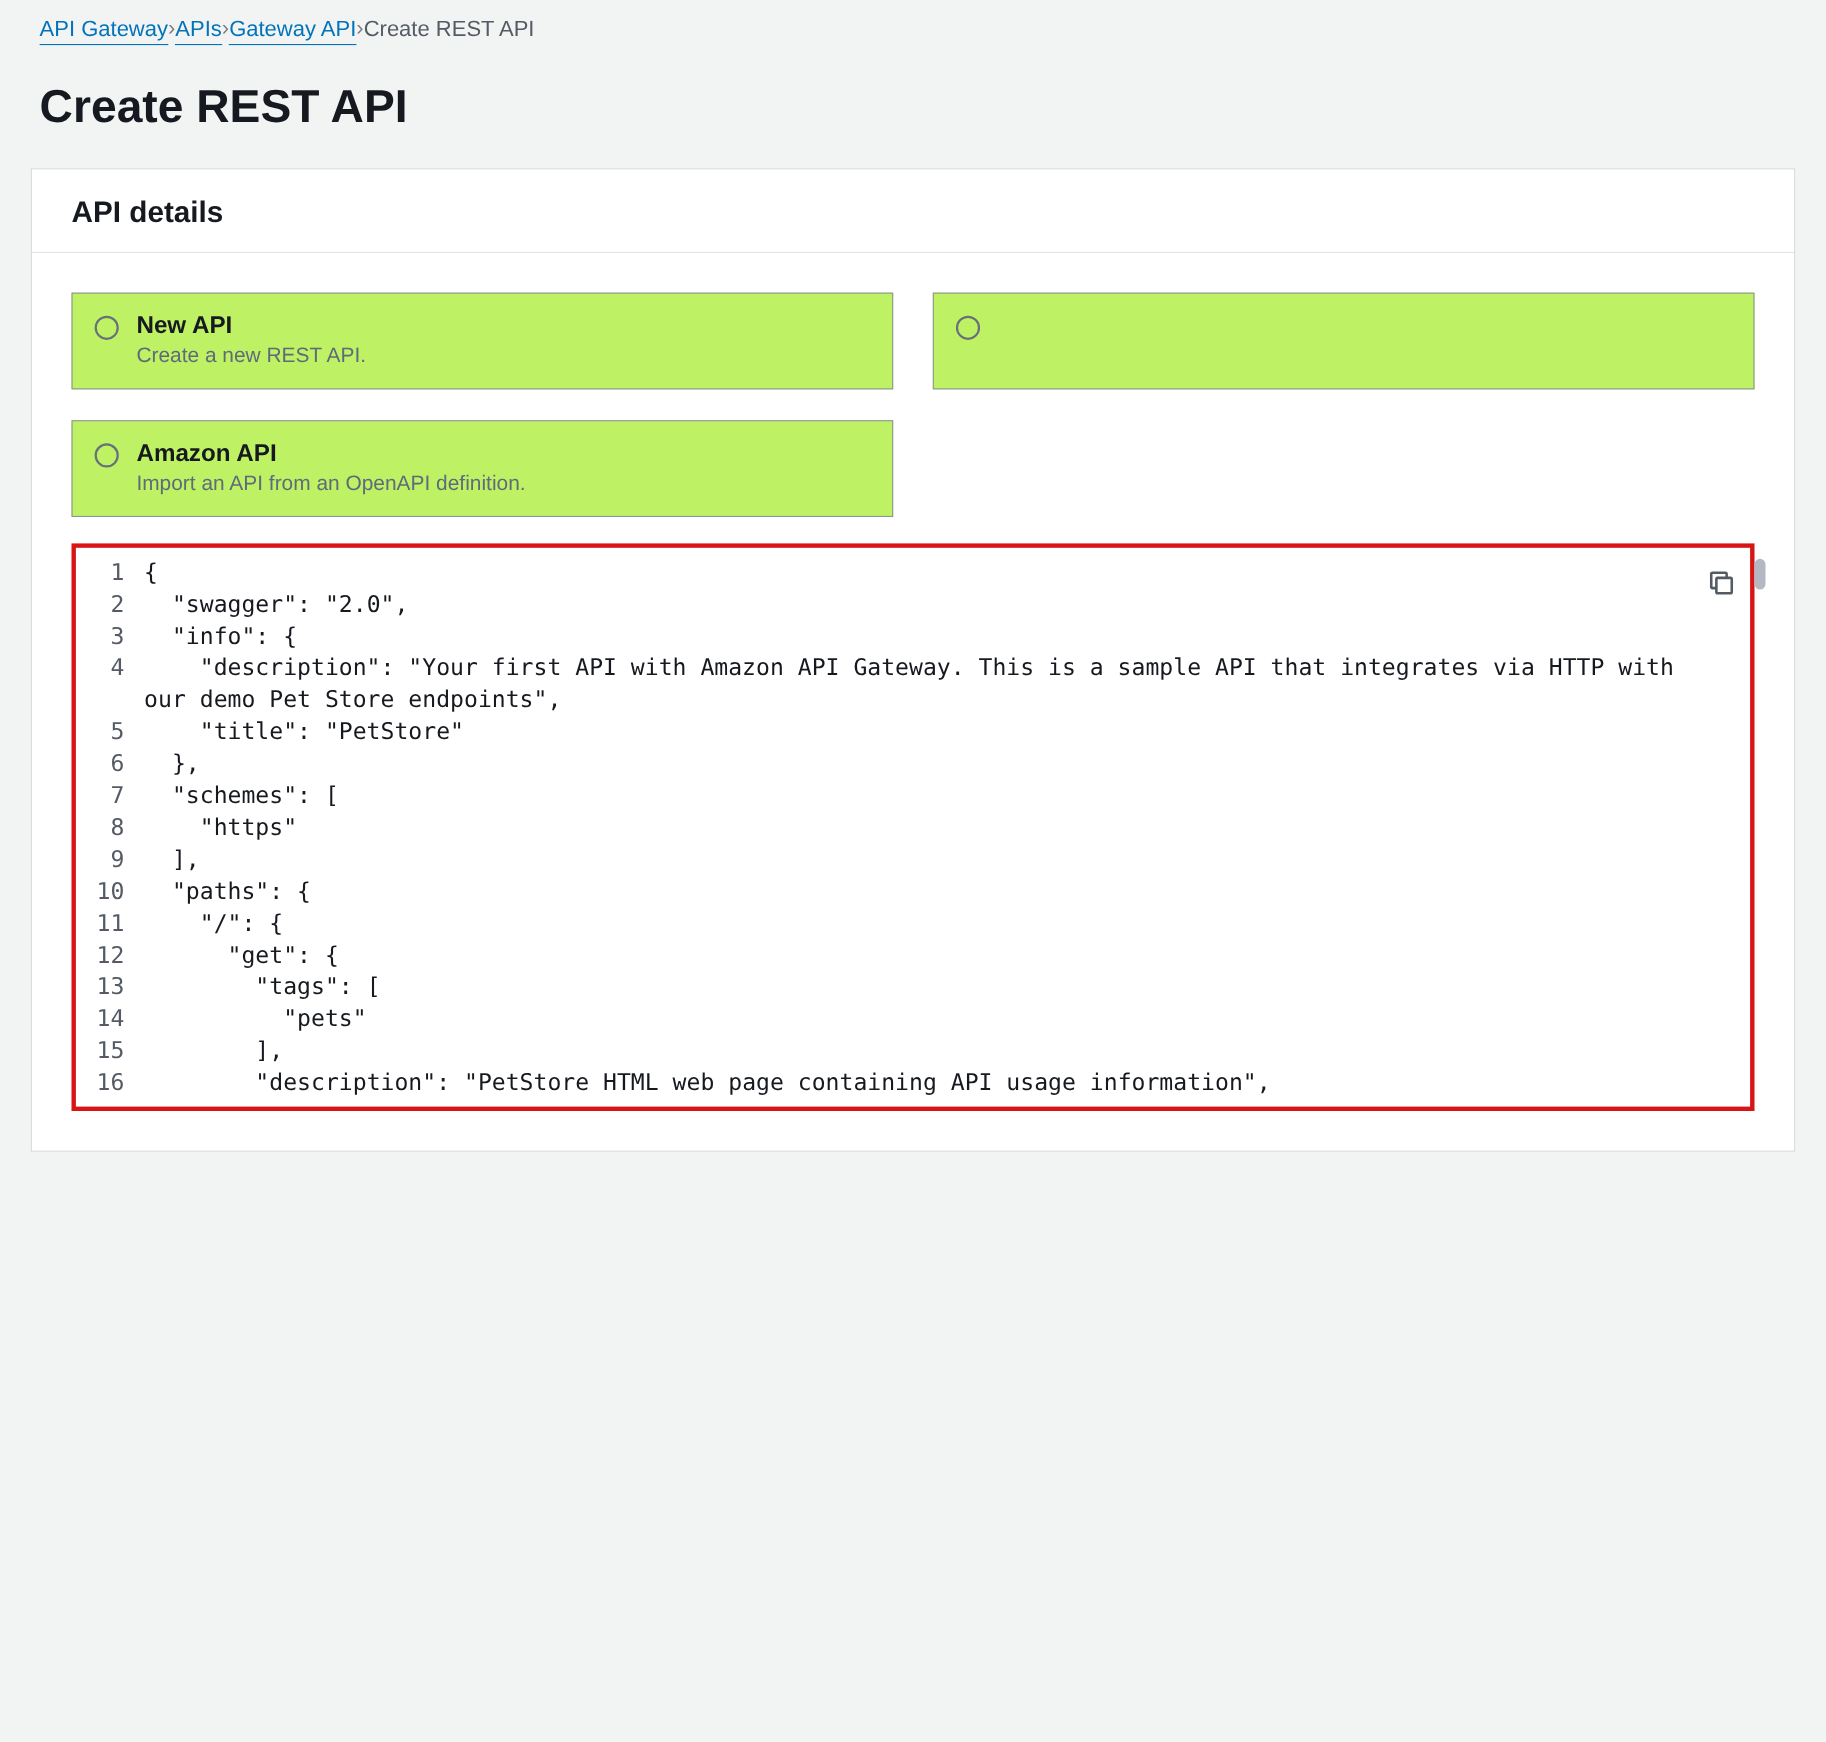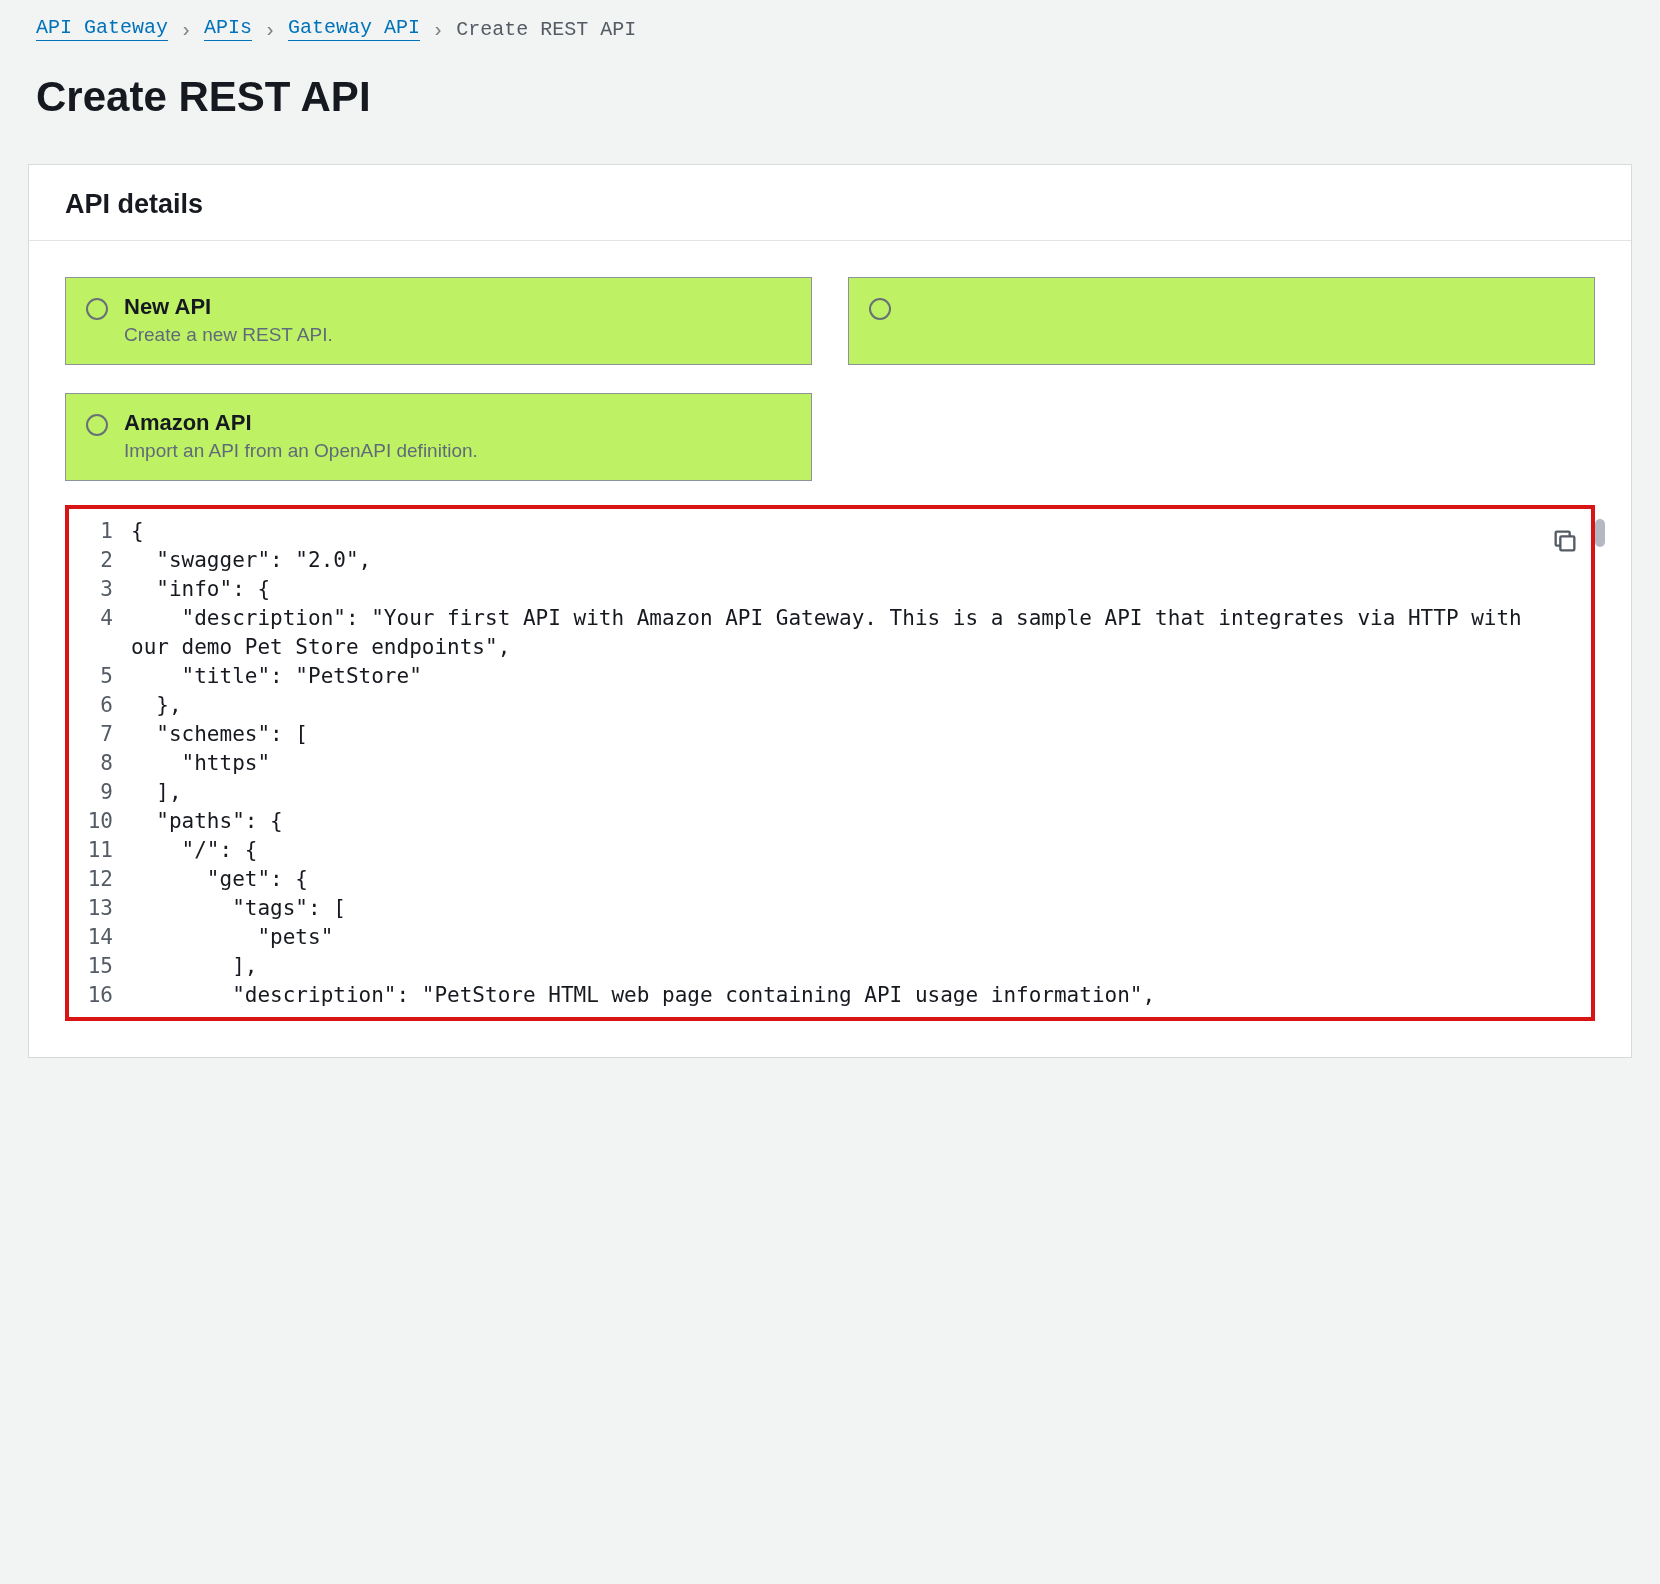--- a/index.html
+++ b/index.html
@@ -5,25 +5,23 @@
   * { box-sizing: border-box; margin: 0; padding: 0; }
   body {
     font-family: "Amazon Ember", "Helvetica Neue", Arial, sans-serif;
     background: #f2f3f3;
     color: #16191f;
     font-size: 20px;
     padding: 12px 0 40px 0;
   }
   .breadcrumb {
     display: flex;
-    align-items: flex-end;
-    gap: 12px;
+    align-items: flex-start;
     padding: 4px 36px 8px 36px;
     font-size: 20px;
-    font-family: Liberation Mono, monospace;
   }
   .breadcrumb a {
     color: #0073bb;
     text-decoration: none;
     border-bottom: 1px solid #0073bb;
     padding-bottom: 1px;
   }
   .breadcrumb .chev {
     color: #7d7d7d;
     font-size: 20px;
@@ -34,21 +32,21 @@
   }
   h1.page-title {
     font-size: 42px;
     font-weight: 700;
     padding: 24px 36px 28px 36px;
     color: #16191f;
   }
   .panel {
     background: #ffffff;
     border: 1px solid #d5dbdb;
-    margin: 15px 28px;
+    margin: 4px 28px;
   }
   .panel-header {
     padding: 24px 36px 20px 36px;
     border-bottom: 1px solid #e1e4e4;
     font-size: 27px;
     font-weight: 700;
     color: #16191f;
   }
   .options-grid {
     display: grid;

